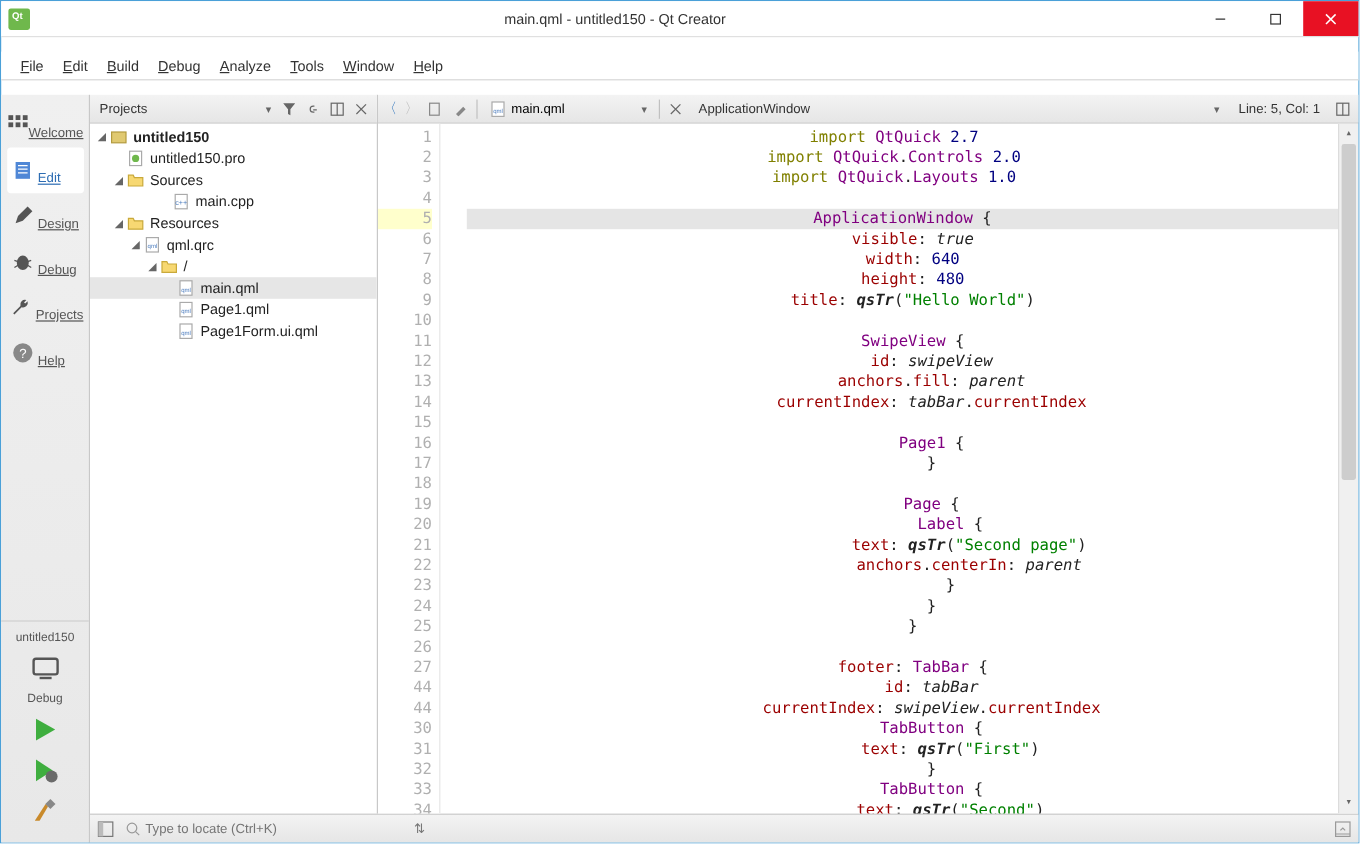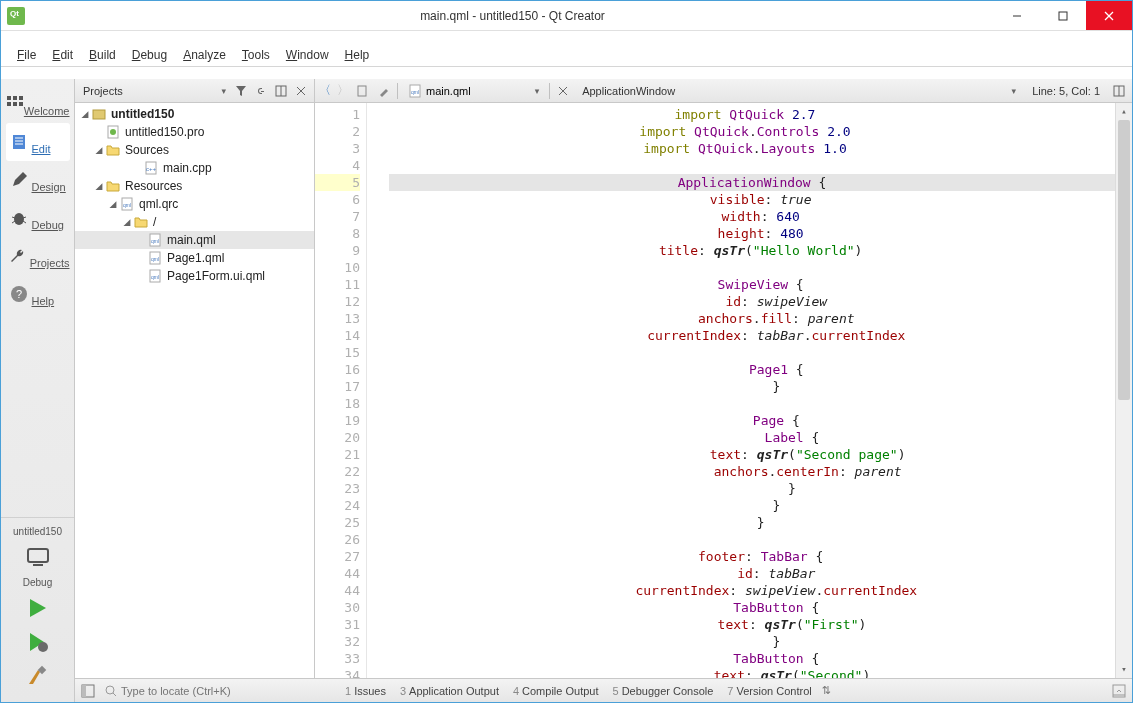--- a/index.html
+++ b/index.html
@@ -464,27 +464,20 @@
           </div>
         <div class="locator">
           <span>
               <svg width="12" height="12">
                 <circle cx="5" cy="5" r="4" fill="none" stroke="#999"></circle>
                 <line x1="8" y1="8" x2="11" y2="11" stroke="#999"></line>
               </svg>
             </span>
           <input type="text" placeholder="Type to locate (Ctrl+K)" style="">
         </div>
-        <div class="panes" id="panes">
-            <div class="pane"><span class="n">1</span>Issues</div>
-            <div class="pane"><span class="n">3</span>Application Output</div>
-            <div class="pane"><span class="n">4</span>Compile Output</div>
-            <div class="pane"><span class="n">5</span>Debugger Console</div>
-            <div class="pane"><span class="n">7</span>Version Control</div>
-          </div>
         <span style="color:#777">⇅</span>
         <div style="flex:1"></div>
         <div class="tb">
             <svg width="14" height="14">
               <rect x="1" y="1" width="12" height="12" fill="none" stroke="#999"></rect>
               <line x1="1" y1="11" x2="13" y2="11" stroke="#999"></line>
               <path d="M5 8l2-2 2 2" fill="none" stroke="#999"></path>
             </svg>
           </div>
       </div>

